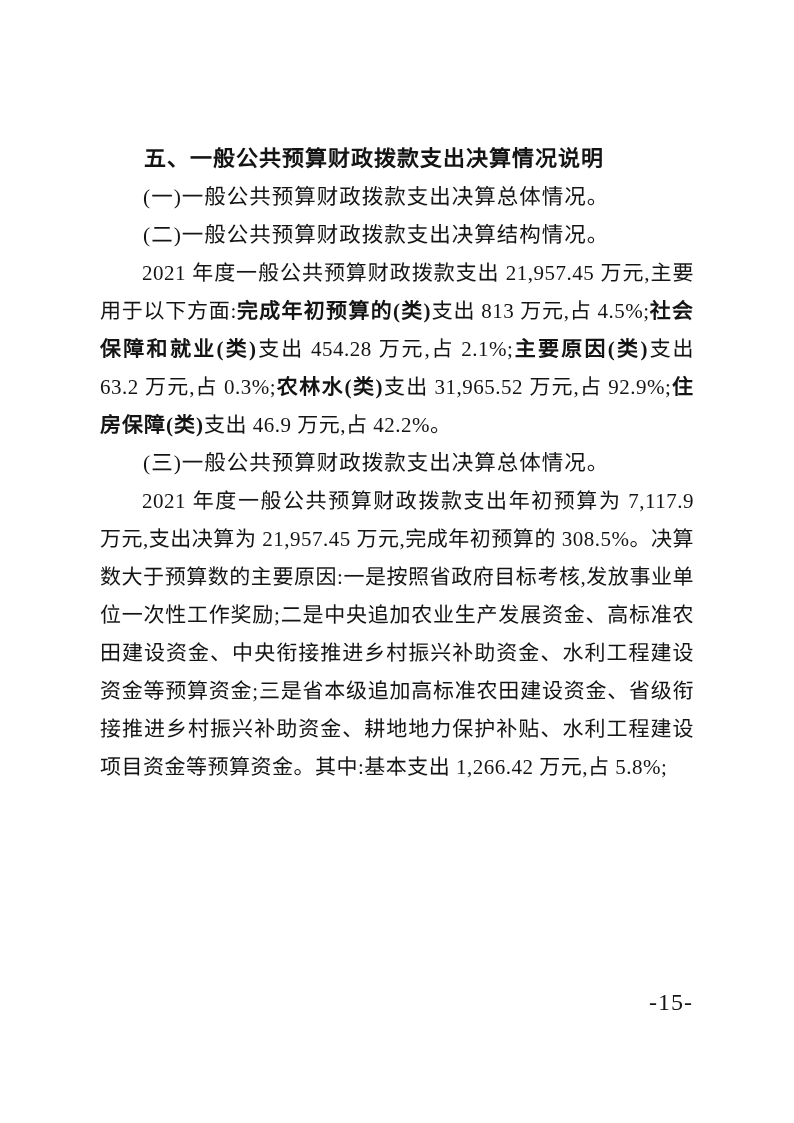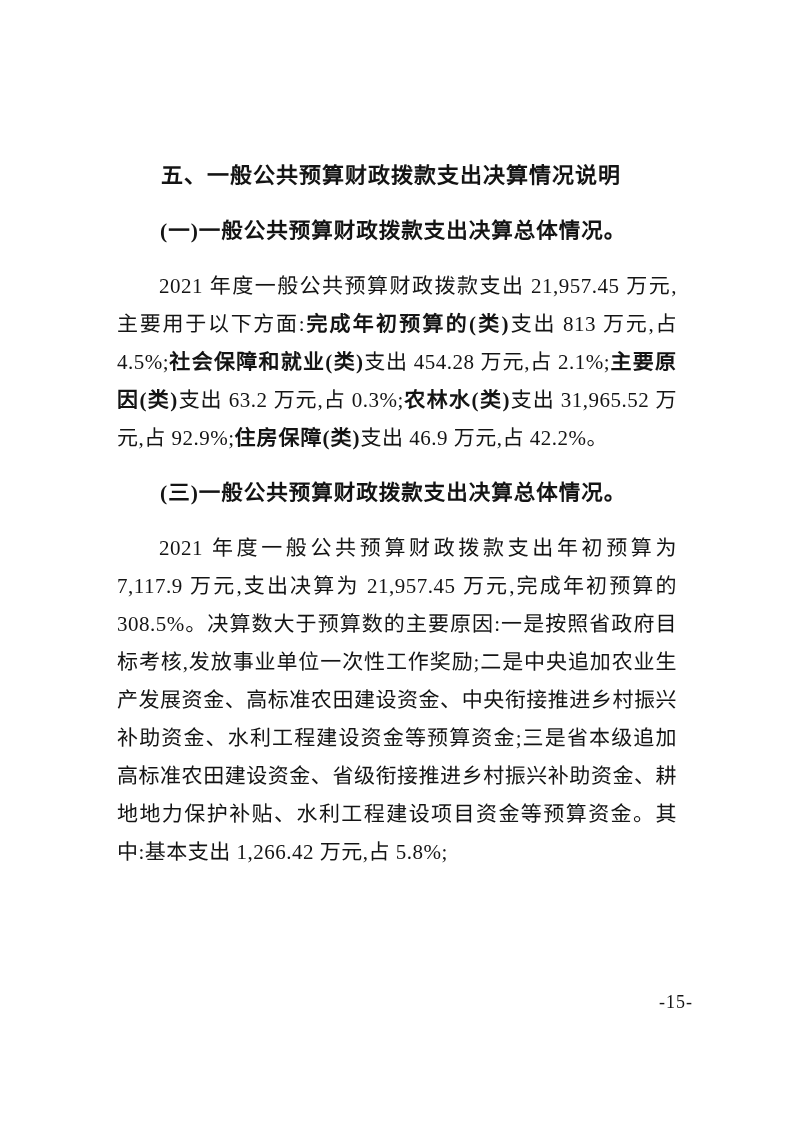--- a/index.html
+++ b/index.html
@@ -26,57 +26,58 @@
     top: 140px;
     width: 594px;
     font-size: 21px;
     line-height: 38px;
     text-align: justify;
     letter-spacing: 0.5px;
   }
   .doc-content h1,
   .doc-content h2,
   .doc-content p {
-    margin: 17px;
+    margin: 0;
     padding: 0;
     text-indent: 2em;
   }
   .doc-h1 {
     font-family: "Liberation Sans", "DejaVu Sans", sans-serif;
     font-size: 22px;
     font-weight: bold;
     letter-spacing: 1px;
   }
   .doc-h2 {
     font-size: 21.5px;
-    font-weight: bold;
+    font-weight: normal;
     letter-spacing: 1px;
   }
   .doc-p {
     font-weight: normal;
   }
   .doc-p b.term {
     font-weight: bold;
     letter-spacing: 1px;
   }
   .page-number {
     position: absolute;
     top: 990px;
     right: 101px;
-    font-size: 18px;
+    font-size: 24px;
     line-height: 24px;
     letter-spacing: 1px;
     font-family: "Liberation Serif", "DejaVu Serif", serif;
   }
 </style>
 </head>
 <body>
 
 <div class="page">
   <main class="doc-content">
       <h1 class="doc-h1">五、一般公共预算财政拨款支出决算情况说明</h1>
       <h2 class="doc-h2">(一)一般公共预算财政拨款支出决算总体情况。</h2>
+      <h2 class="doc-h2">(二)一般公共预算财政拨款支出决算结构情况。</h2>
       <p class="doc-p"><span>2021 年度一般公共预算财政拨款支出 21,957.45 万元,主要用于以下方面:</span><b class="term">完成年初预算的(类)</b><span>支出 813 万元,占 4.5%;</span><b class="term">社会保障和就业(类)</b><span>支出 454.28 万元,占 2.1%;</span><b class="term">主要原因(类)</b><span>支出 63.2 万元,占 0.3%;</span><b class="term">农林水(类)</b><span>支出 31,965.52 万元,占 92.9%;</span><b class="term">住房保障(类)</b><span>支出 46.9 万元,占 42.2%。</span></p>
       <h2 class="doc-h2">(三)一般公共预算财政拨款支出决算总体情况。</h2>
       <p class="doc-p"><span>2021 年度一般公共预算财政拨款支出年初预算为 7,117.9 万元,支出决算为 21,957.45 万元,完成年初预算的 308.5%。决算数大于预算数的主要原因:一是按照省政府目标考核,发放事业单位一次性工作奖励;二是中央追加农业生产发展资金、高标准农田建设资金、中央衔接推进乡村振兴补助资金、水利工程建设资金等预算资金;三是省本级追加高标准农田建设资金、省级衔接推进乡村振兴补助资金、耕地地力保护补贴、水利工程建设项目资金等预算资金。其中:基本支出 1,266.42 万元,占 5.8%;</span></p>
     </main>
   <div class="page-number">-15-</div>
 </div>
 
 </body></html>

